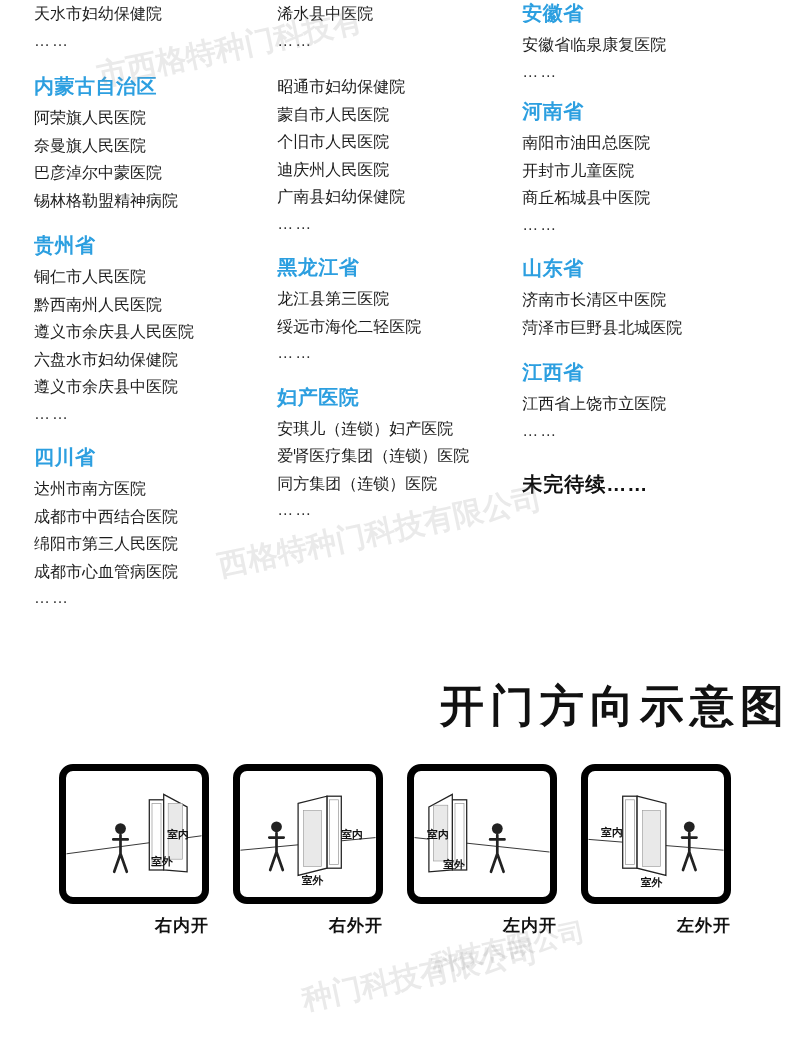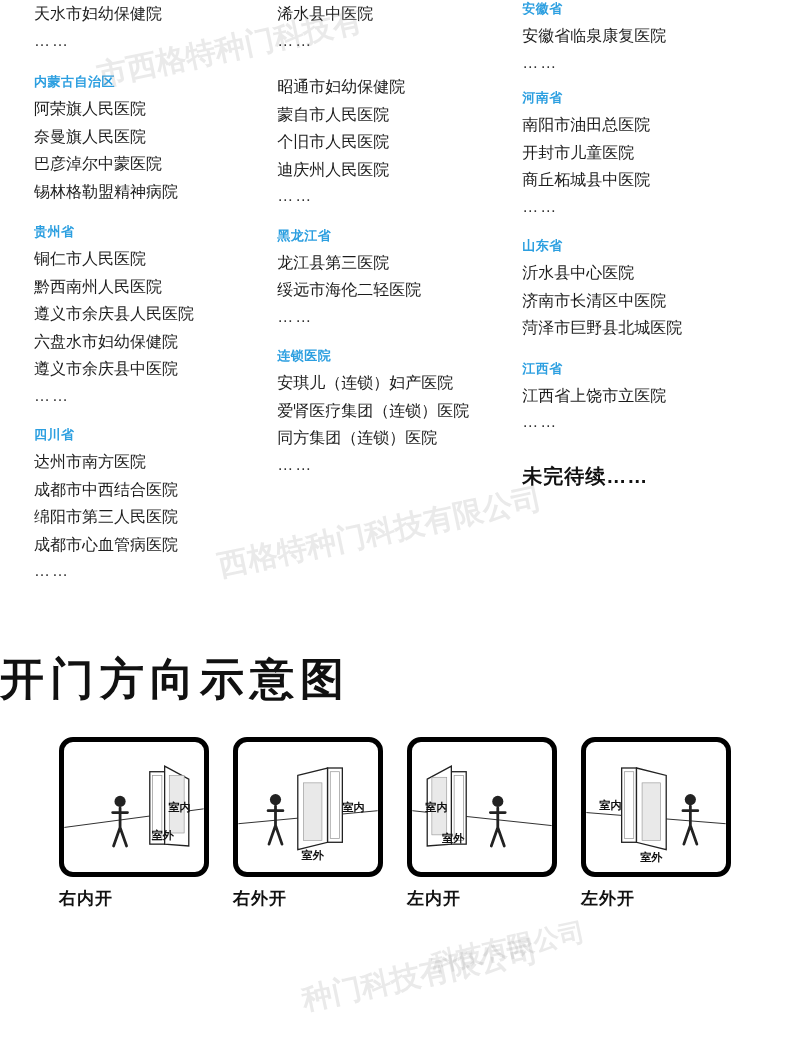--- a/index.html
+++ b/index.html
@@ -43,21 +43,21 @@
     display: flex;
     padding: 0 34px;
     gap: 0;
   }
   .col { width: 260px; padding-right: 8px; }
   .col.col2 { width: 262px; }
   .col.col3 { width: 250px; }
 
   .prov {
     color: #2c9fe0;
-    font-size: 13px;
+    font-size: 20px;
     font-weight: 700;
     margin: 0 0 4px 0;
     letter-spacing: 0.5px;
   }
   .group { margin-bottom: 18px; }
   .group.tight { margin-bottom: 14px; }
   .item {
     font-size: 16px;
     line-height: 1.72;
     color: #1c1c1c;
@@ -77,39 +77,39 @@
     font-weight: 700;
     color: #111;
     letter-spacing: 1px;
   }
 
   
   .diagram-section {
     position: relative;
     z-index: 2;
     margin-top: 48px;
-    text-align: left;
+    text-align: right;
   }
   .diagram-title {
     font-size: 44px;
     font-weight: 700;
     letter-spacing: 6px;
     color: #111;
     margin: 0 0 28px 0;
   }
   .door-row {
     display: flex;
     justify-content: center;
     gap: 24px;
   }
   .door-cell { width: 150px; }
   .door-box {
     width: 150px;
     height: 140px;
-    border: 5px solid #000000;
+    border: 7px solid #000000;
     border-radius: 14px;
     position: relative;
     overflow: hidden;
     background: #fff;
   }
   .door-caption {
     margin-top: 10px;
     font-size: 17px;
     font-weight: 700;
     color: #111;
@@ -167,32 +167,33 @@
     <div class="top-orphan">
       <div class="item">浠水县中医院</div>
       <div class="dots">……</div>
     </div>
 
     <div class="group">
       <div class="item">昭通市妇幼保健院</div>
       <div class="item">蒙自市人民医院</div>
       <div class="item">个旧市人民医院</div>
       <div class="item">迪庆州人民医院</div>
+      <div class="item">广南县妇幼保健院</div>
       <div class="dots">……</div>
     </div>
 
     <div class="group">
       <div class="prov">黑龙江省</div>
       <div class="item">龙江县第三医院</div>
       <div class="item">绥远市海伦二轻医院</div>
       <div class="dots">……</div>
     </div>
 
     <div class="group">
-      <div class="prov">连锁医院</div>
+      <div class="prov">妇产医院</div>
       <div class="item">安琪儿（连锁）妇产医院</div>
       <div class="item">爱肾医疗集团（连锁）医院</div>
       <div class="item">同方集团（连锁）医院</div>
       <div class="dots">……</div>
     </div>
   </div>
 
   <div class="col col3">
     <div class="group tight">
       <div class="prov">安徽省</div>
@@ -203,21 +204,20 @@
     <div class="group">
       <div class="prov">河南省</div>
       <div class="item">南阳市油田总医院</div>
       <div class="item">开封市儿童医院</div>
       <div class="item">商丘柘城县中医院</div>
       <div class="dots">……</div>
     </div>
 
     <div class="group">
       <div class="prov">山东省</div>
-      <div class="item">沂水县中心医院</div>
       <div class="item">济南市长清区中医院</div>
       <div class="item">菏泽市巨野县北城医院</div>
     </div>
 
     <div class="group">
       <div class="prov">江西省</div>
       <div class="item">江西省上饶市立医院</div>
       <div class="dots">……</div>
     </div>
 

